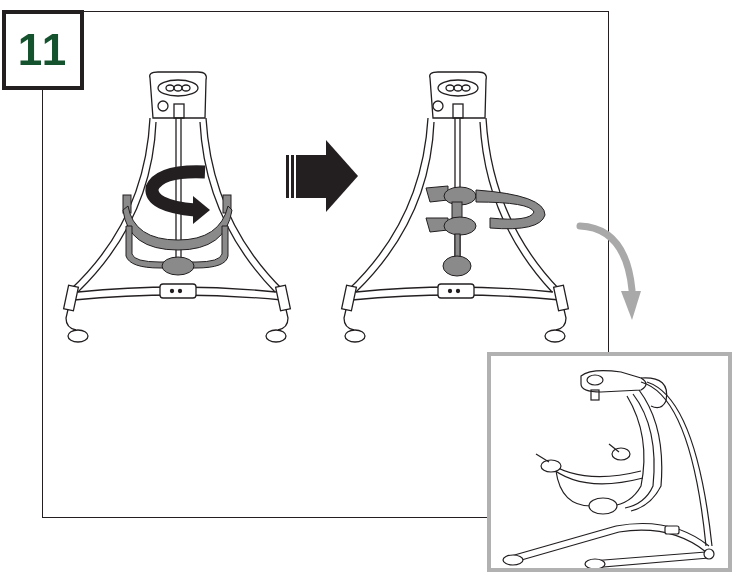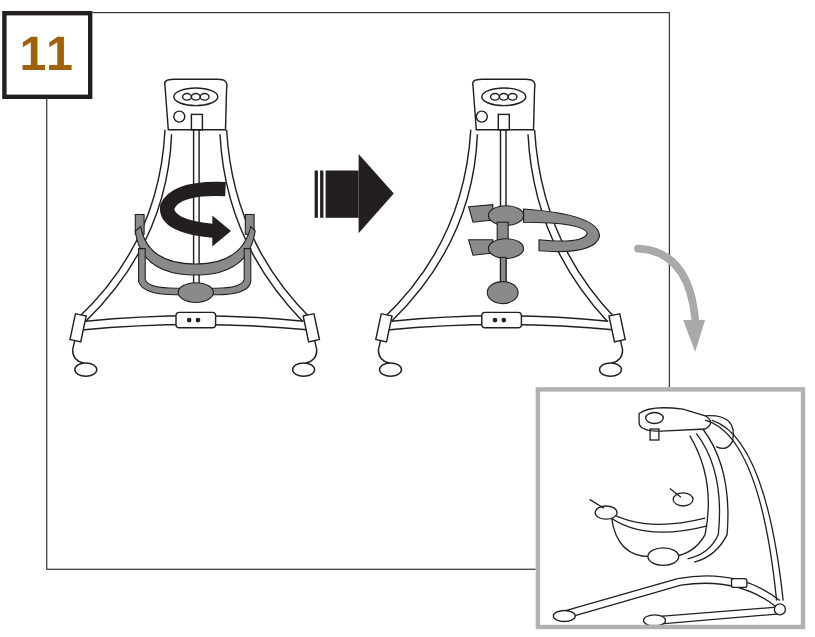--- a/index.html
+++ b/index.html
@@ -1,19 +1,19 @@
 <!DOCTYPE html>
 <html><head>
 <meta charset="utf-8">
 <style>
   html,body{margin:0;padding:0;background:#fff;}
   body{width:741px;height:579px;position:relative;overflow:hidden;font-family:"Liberation Sans",sans-serif;}
   .frame{position:absolute;left:42px;top:11px;width:567px;height:507px;border:1.5px solid #231f20;box-sizing:border-box;}
   .step-badge{position:absolute;left:2px;top:10px;width:82px;height:80px;border:4px solid #231f20;background:#fff;box-sizing:border-box;display:flex;align-items:center;justify-content:center;}
-  .step-badge span{font-weight:bold;font-size:44px;color:#a16207;letter-spacing:2px;line-height:1;}
+  .step-badge span{font-weight:bold;font-size:44px;color:#14532d;letter-spacing:2px;line-height:1;}
   .art{position:absolute;left:0;top:0;}
   .inset{position:absolute;left:487px;top:352px;width:245px;height:220px;border:4px solid #b1b1b1;background:#fff;box-sizing:border-box;}
 </style>
 </head>
 <body>
 
 <div class="frame"></div>
 
 <div class="step-badge">
   <span>11</span>

